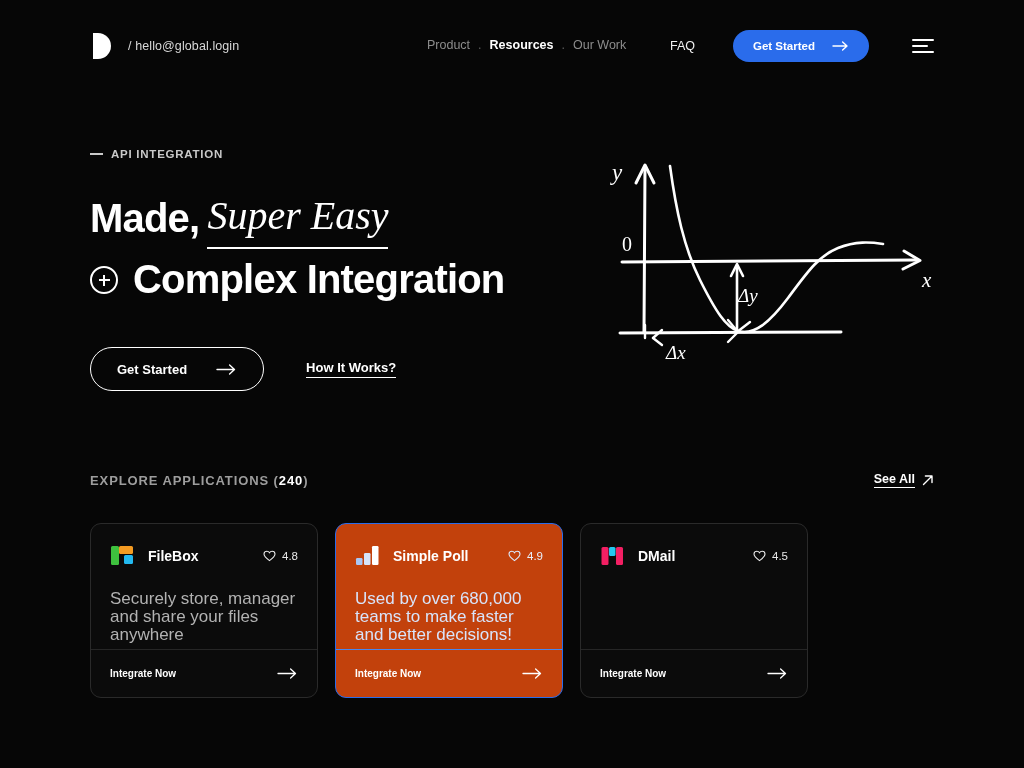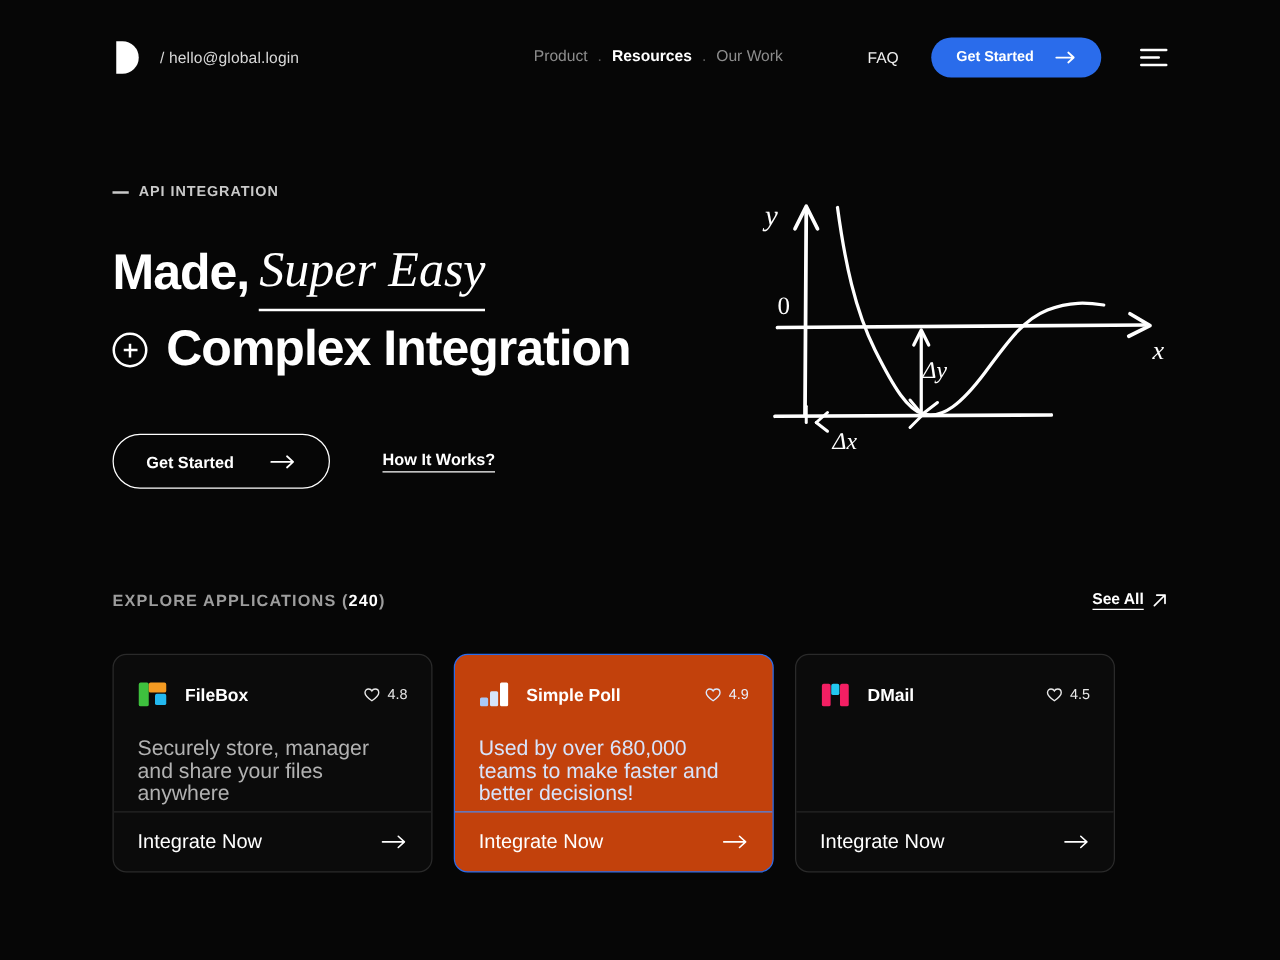--- a/index.html
+++ b/index.html
@@ -71,21 +71,21 @@
     color: #5e5e5e;
     padding: 0 1px;
   }
 
   .nav-right {
     position: absolute;
     right: 90px;
     top: 30px;
     display: flex;
     align-items: center;
-    gap: 26px;
+    gap: 38px;
   }
   .faq-link {
     font-size: 12.5px;
     color: #f0f0f0;
     cursor: pointer;
     white-space: nowrap;
   }
   .btn-primary {
     display: flex;
     align-items: center;
@@ -261,21 +261,21 @@
   }
 
   .cards {
     position: absolute;
     top: 523px;
     left: 90px;
     display: flex;
     gap: 17px;
   }
   .card {
-    width: 256px;
+    width: 228px;
     height: 175px;
     border-radius: 11px;
     background: #0b0b0b;
     border: 1px solid #2a2a2a;
     display: flex;
     flex-direction: column;
     cursor: pointer;
     overflow: hidden;
   }
   .card.featured {
@@ -323,22 +323,22 @@
   .card-foot {
     height: 48px;
     border-top: 1px solid #262626;
     display: flex;
     align-items: center;
     justify-content: space-between;
     padding: 0 19px;
   }
   .card.featured .card-foot { border-top-color: #4b87ef; }
   .foot-label {
-    font-size: 16px;
-    font-weight: normal;
+    font-size: 10px;
+    font-weight: bold;
     color: #ffffff;
   }
   .card.featured .foot-label { color: #ffffff; }
 
   svg { display: block; overflow: visible; }
 </style>
 </head>
 <body>
 
 <div class="page">

